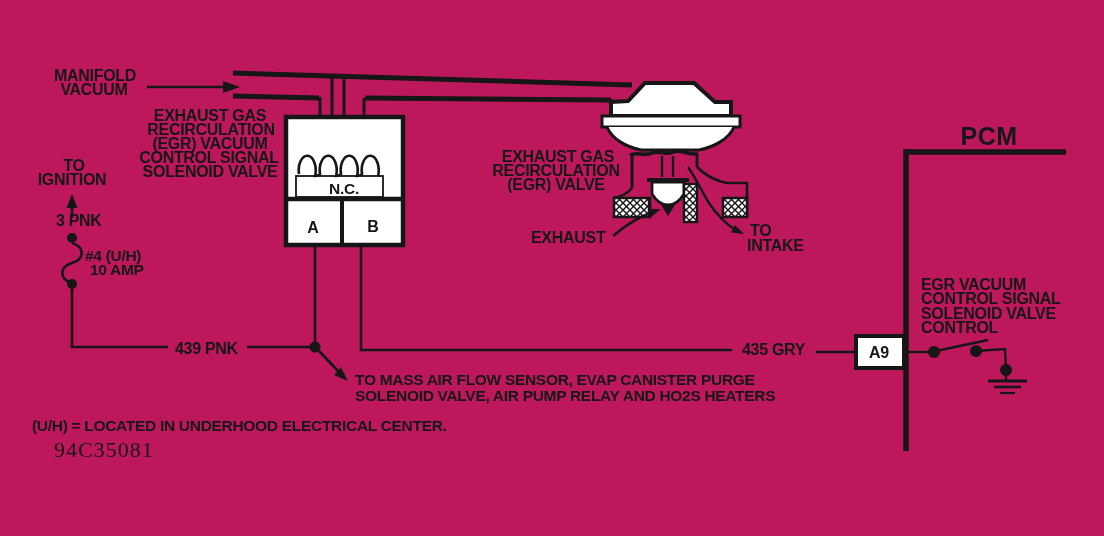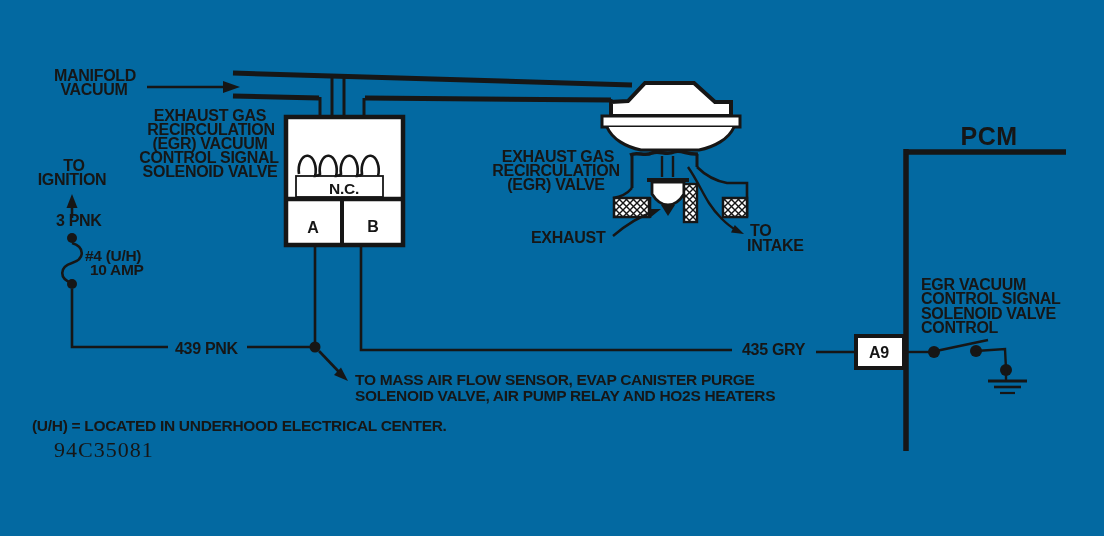--- a/index.html
+++ b/index.html
@@ -1,16 +1,16 @@
 <!DOCTYPE html>
 <html><head>
 <meta charset="utf-8">
 <style>
   html,body{margin:0;padding:0;background:#ffffff;}
-  .page{position:relative;width:1104px;height:536px;background:#0369a1;overflow:hidden;}
+  .page{position:relative;width:1104px;height:536px;background:#be185d;overflow:hidden;}
   svg{display:block;}
   .lbl{font-family:"Liberation Sans",sans-serif;font-weight:bold;fill:#161616;letter-spacing:-0.3px;}
   .s16{font-size:16px;}
   .s15{font-size:15.5px;}
   .s25{font-size:25px;letter-spacing:0.5px;}
   .serif{font-family:"Liberation Serif",serif;font-weight:normal;font-size:22px;letter-spacing:1px;fill:#161616;}
   .ctr{text-anchor:middle;}
   .wire{stroke:#161616;stroke-width:2.6;fill:none;}
   .thin{stroke:#161616;stroke-width:2.4;fill:none;}
   .pipe{stroke:#161616;stroke-width:5;fill:none;}

